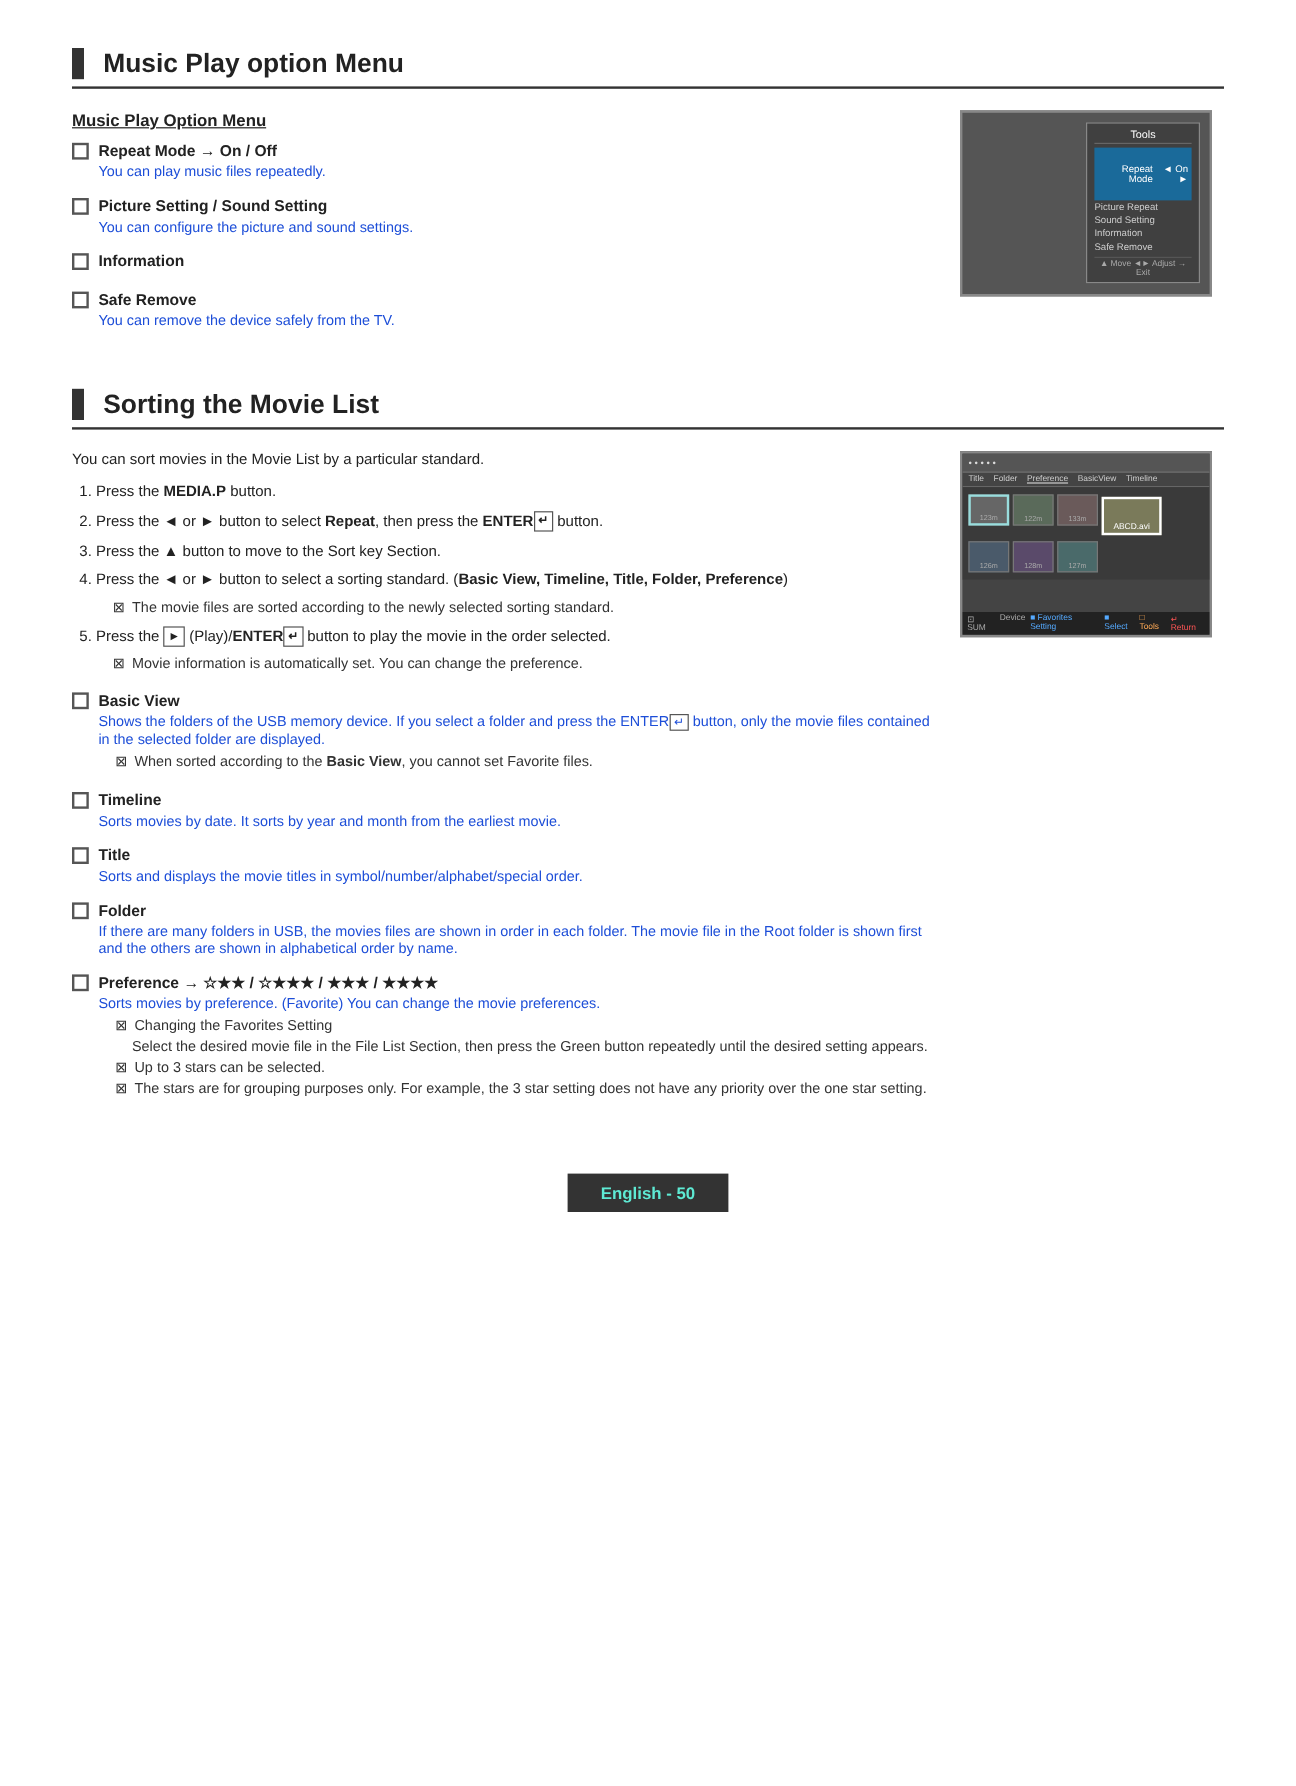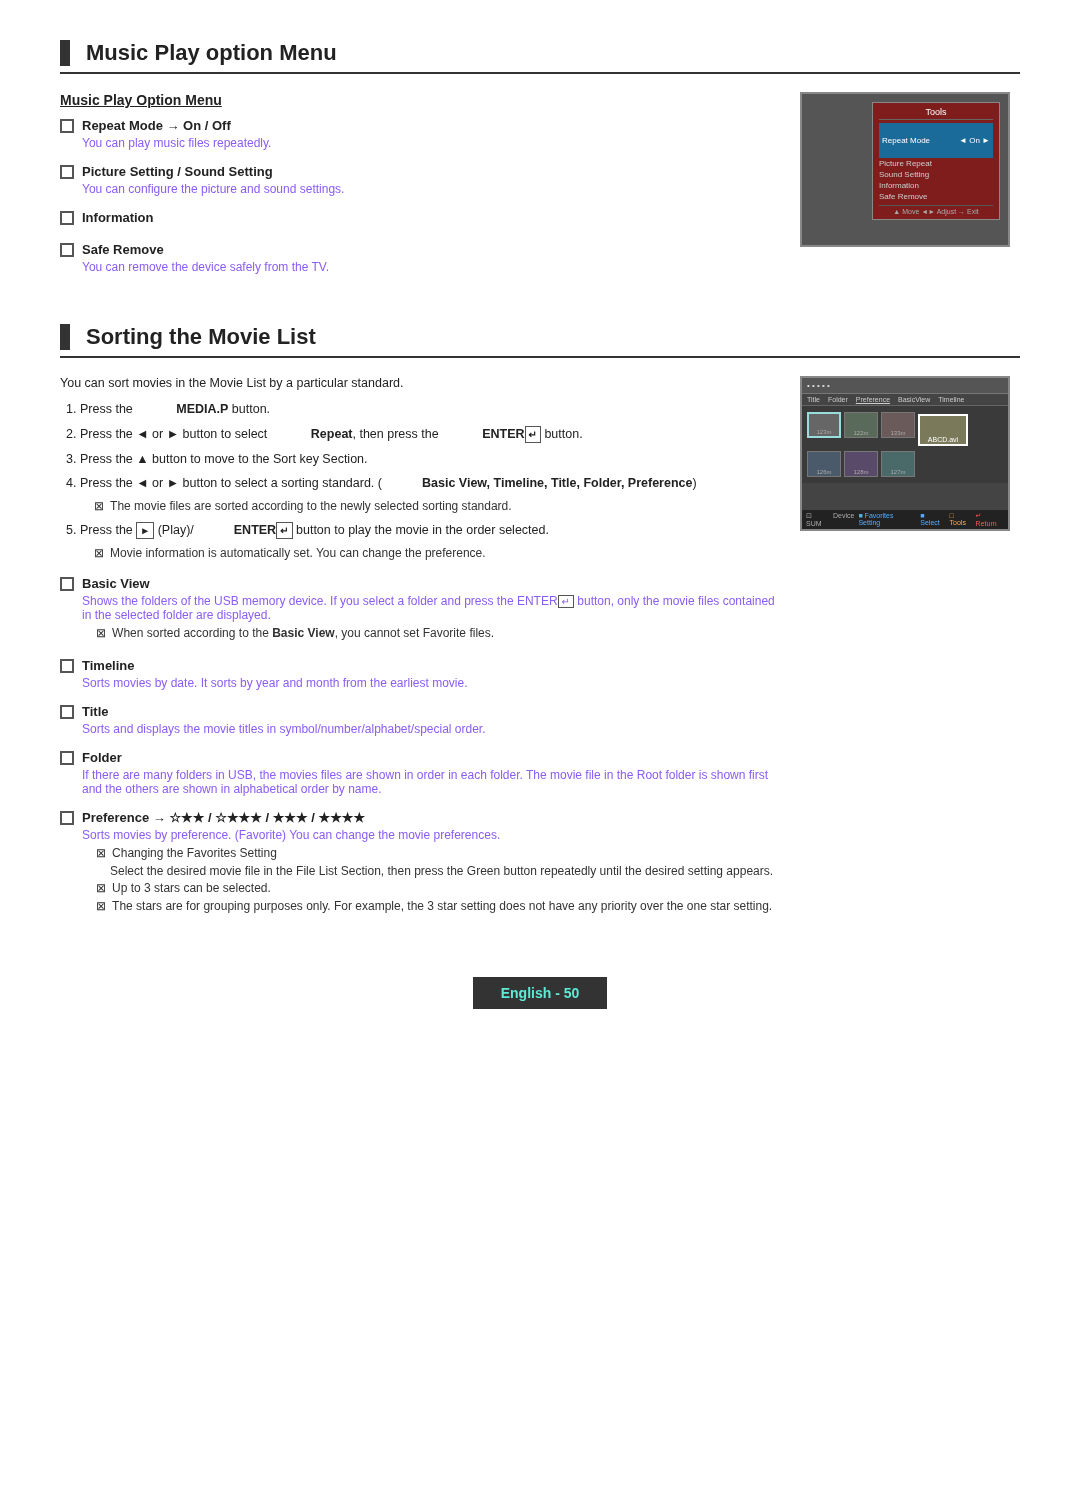--- a/index.html
+++ b/index.html
@@ -76,36 +76,35 @@
     .check-content {
       flex: 1;
     }
     .check-label {
       font-weight: bold;
       font-size: 13px;
       margin-bottom: 3px;
     }
     .check-desc {
       font-size: 12px;
-      color: #8b5cf6;
+      color: #1d4ed8;
     }
 
     
     .numbered-list {
       margin-left: 20px;
       margin-bottom: 14px;
     }
     .numbered-list li {
       margin-bottom: 6px;
       font-size: 12.5px;
       line-height: 1.5;
     }
     .numbered-list li b {
       font-weight: bold;
-      margin-left: 40px;
     }
 
     
     .note-item {
       display: flex;
       align-items: flex-start;
       gap: 6px;
       margin-bottom: 4px;
       font-size: 12px;
       color: #333;
@@ -137,23 +136,23 @@
       border: 2px solid #888;
       width: 210px;
       height: 155px;
       position: relative;
       overflow: hidden;
     }
     .tv-tools-box {
       position: absolute;
       top: 8px;
       right: 8px;
-      background: #7f1d1d;
+      background: #404040;
       border: 1px solid #888;
-      width: 128px;
+      width: 95px;
       padding: 4px 6px;
     }
     .tv-tools-title {
       color: #fff;
       font-size: 9px;
       text-align: center;
       border-bottom: 1px solid #666;
       margin-bottom: 3px;
       padding-bottom: 2px;
     }

